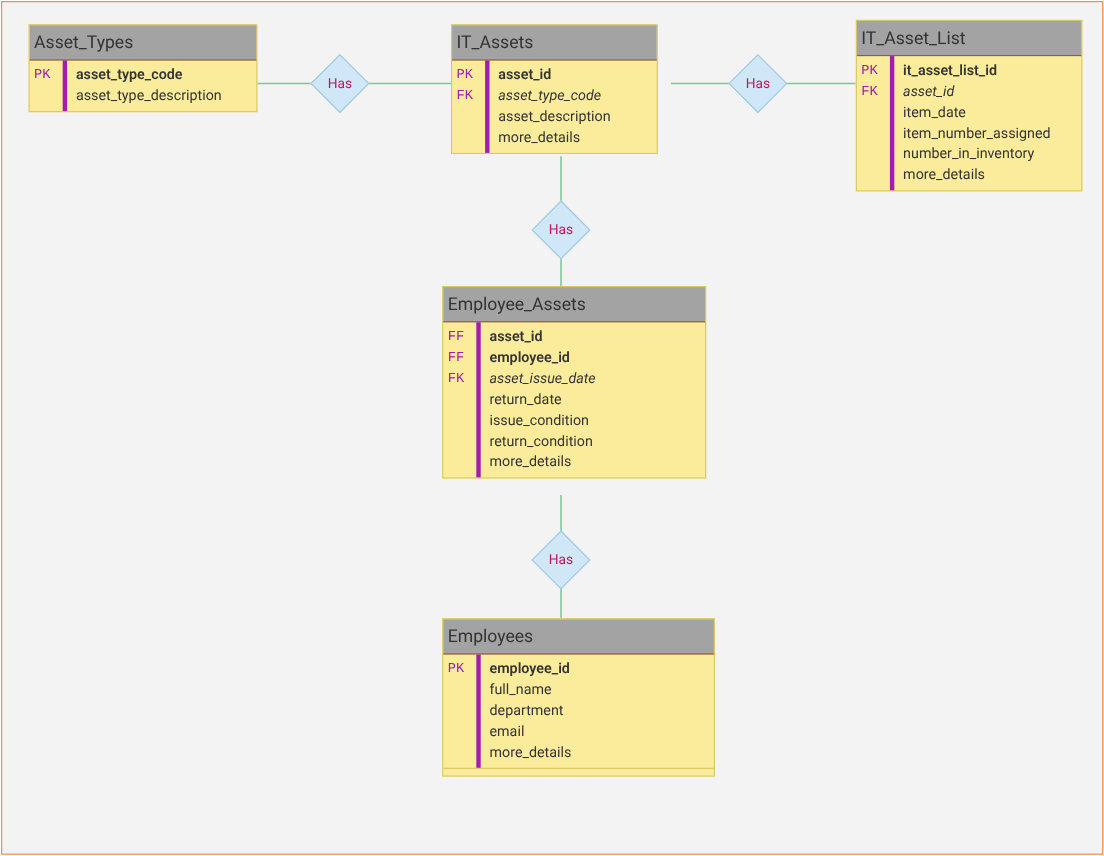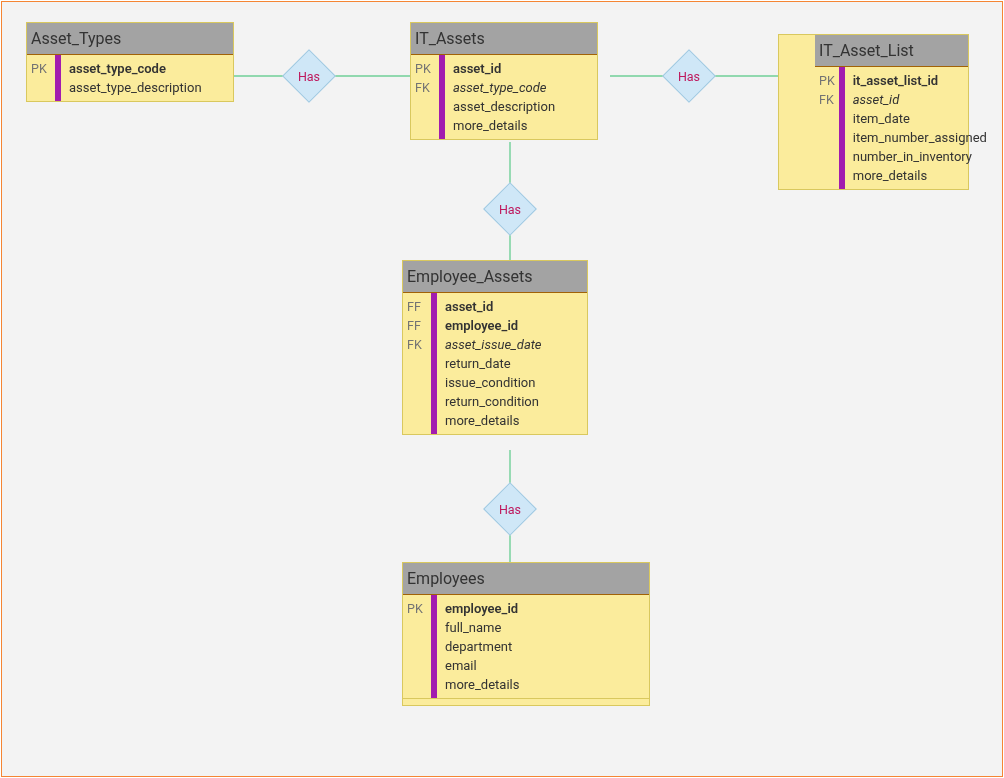--- a/index.html
+++ b/index.html
@@ -32,24 +32,25 @@
     border-bottom: 1px solid #a16207;
     background: #a3a3a3;
     color: #333;
   }
   .entity .body {
     display: flex;
     min-height: 10px;
   }
   .entity .keys {
     width: 34px;
-    border-right: 6px solid #a21caf;
+    border-right: 4px solid #a21caf;
     padding: 4px 4px;
     font-size: 12.5px;
-    color: #737373;
+    color: #a21caf;
+    font-family: Liberation Mono, monospace;
   }
   .entity .attrs {
     flex: 1;
     padding: 4px 8px;
   }
   .entity .row { line-height: 19px; white-space: nowrap; }
   .bold { font-weight: 600; }
   .italic { font-style: italic; }
 
   .diamond {
@@ -134,21 +135,21 @@
       </div>
       <div class="attrs">
         <div class="row bold">asset_id</div>
         <div class="row italic">asset_type_code</div>
         <div class="row">asset_description</div>
         <div class="row">more_details</div>
       </div>
     </div>
   </div>
 
-  <div class="entity" style="left:776px; top:32px; width:191px;padding-left:36px;">
+  <div class="entity" style="left:776px; top:16px; width:206px;">
     <div class="title">IT_Asset_List</div>
     <div class="body">
       <div class="keys">
         <div class="row">PK</div>
         <div class="row">FK</div>
         <div class="row"></div>
         <div class="row"></div>
         <div class="row"></div>
         <div class="row"></div>
       </div>
@@ -156,21 +157,21 @@
         <div class="row bold">it_asset_list_id</div>
         <div class="row italic">asset_id</div>
         <div class="row">item_date</div>
         <div class="row">item_number_assigned</div>
         <div class="row">number_in_inventory</div>
         <div class="row">more_details</div>
       </div>
     </div>
   </div>
 
-  <div class="entity" style="left:400px; top:258px; width:186px;">
+  <div class="entity" style="left:400px; top:258px; width:240px;">
     <div class="title">Employee_Assets</div>
     <div class="body">
       <div class="keys">
         <div class="row">FF</div>
         <div class="row">FF</div>
         <div class="row">FK</div>
         <div class="row"></div>
         <div class="row"></div>
         <div class="row"></div>
         <div class="row"></div>

